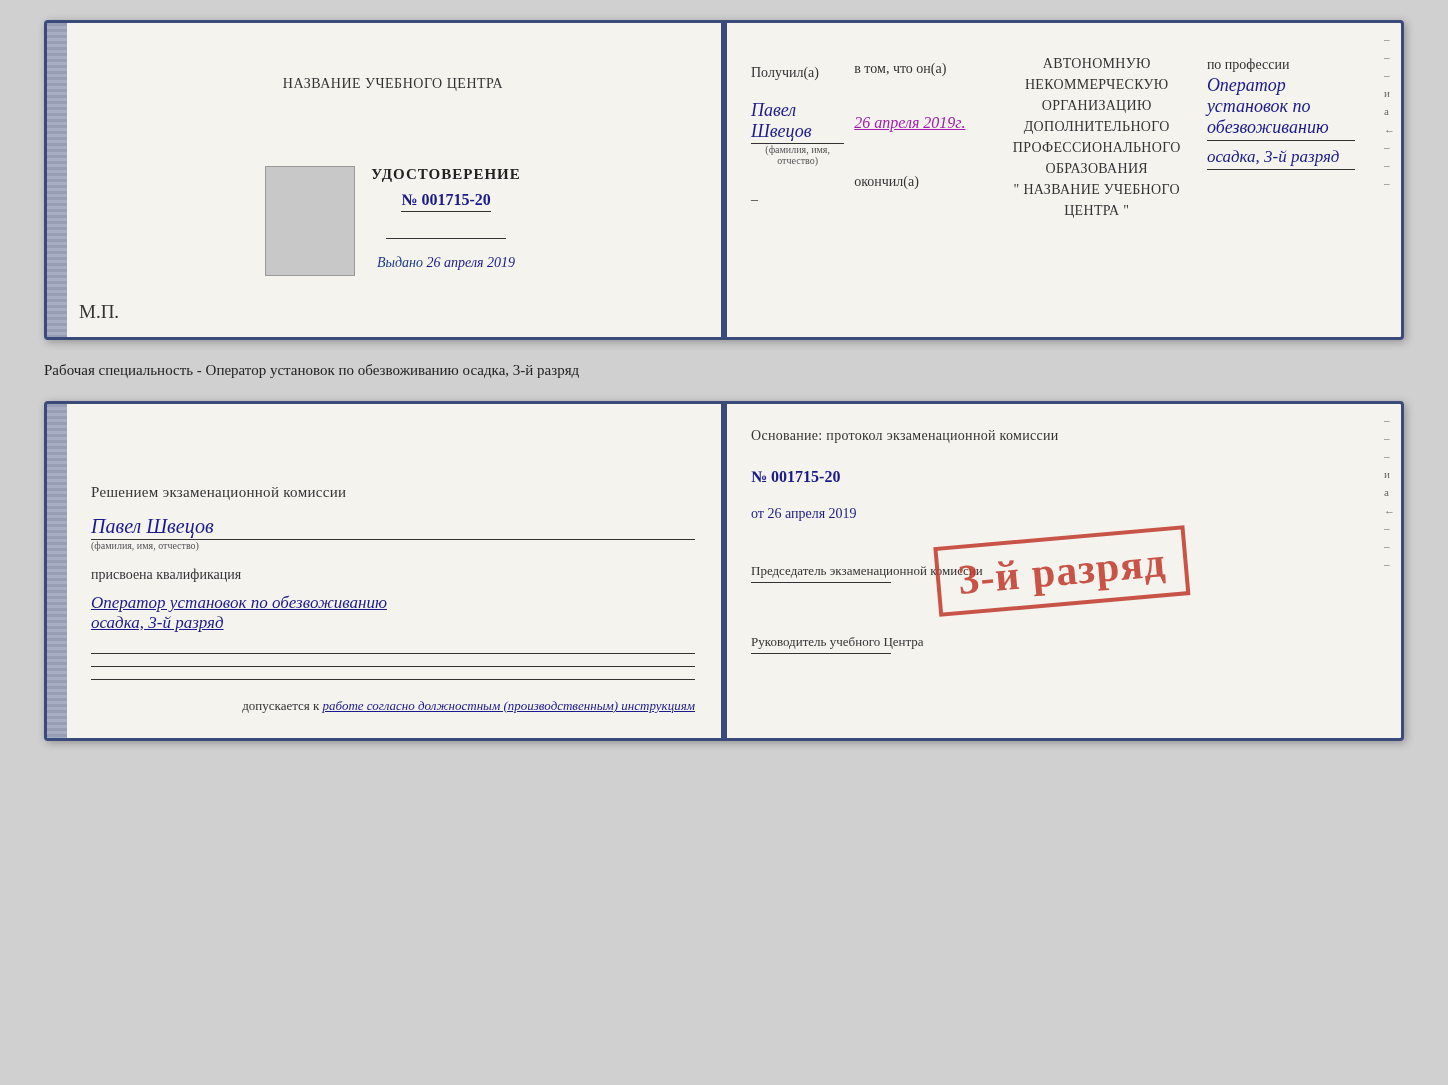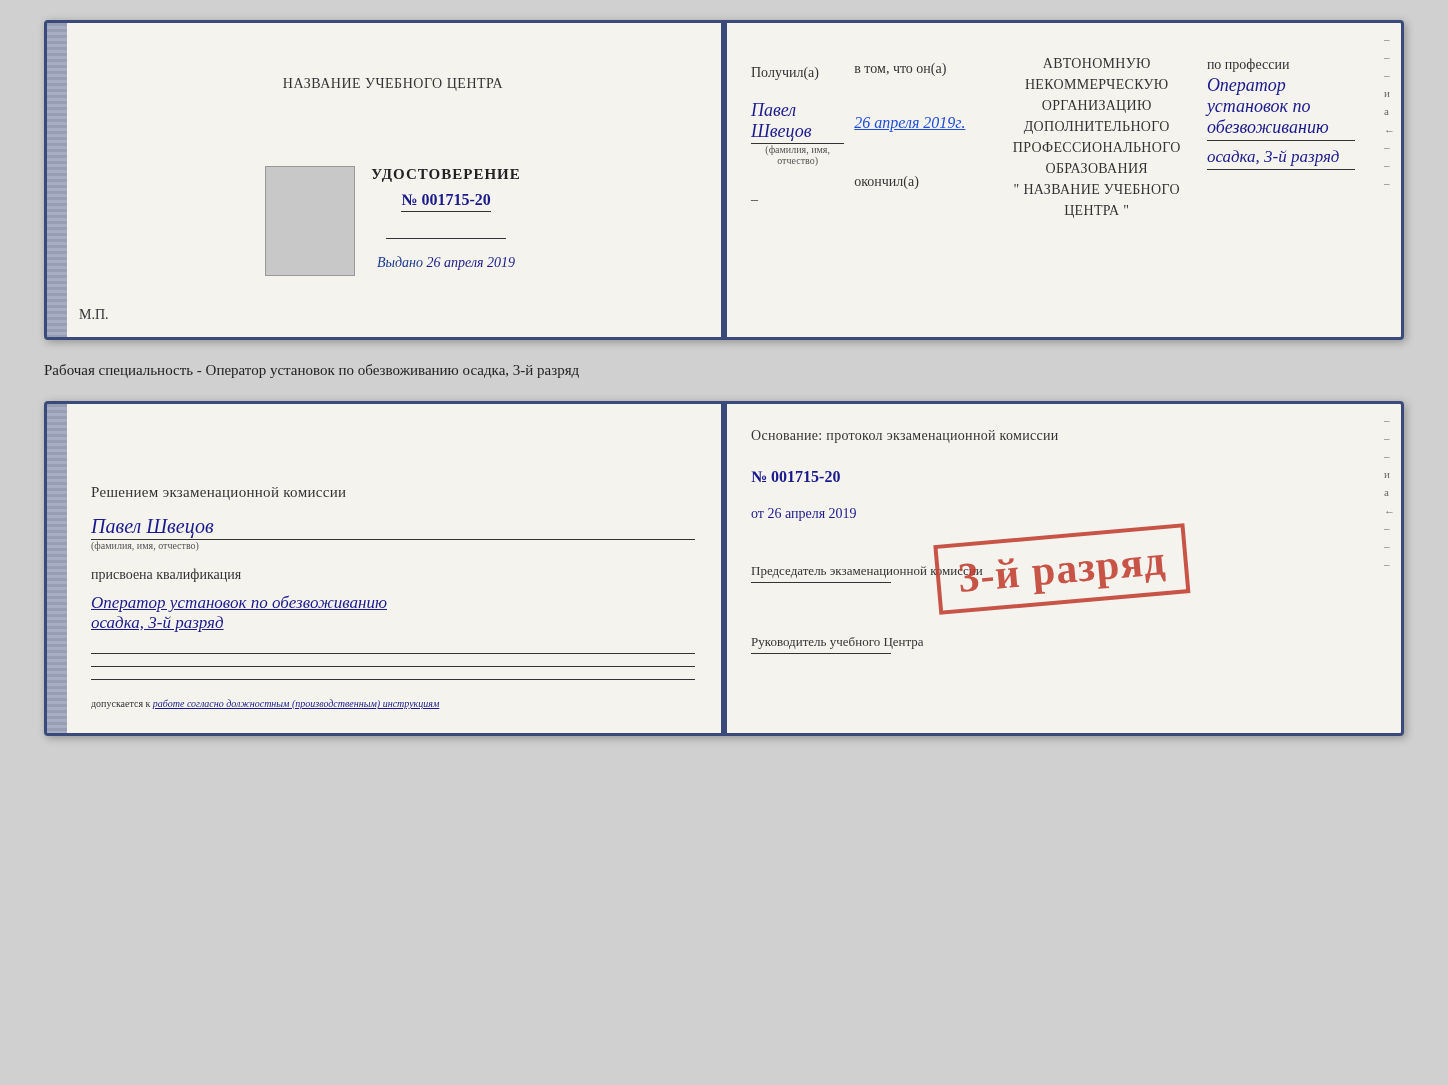--- a/index.html
+++ b/index.html
@@ -131,21 +131,21 @@
 
     .cert-issued span {
       color: #1a3a8c;
       font-style: italic;
     }
 
     .mp-label {
       position: absolute;
       bottom: 14px;
       left: 32px;
-      font-size: 14px;
+      font-size: 19px;
       color: #333;
     }
 
     
     .received-line {
       font-size: 14px;
       color: #333;
       margin-top: 8px;
     }
 
@@ -164,21 +164,21 @@
       text-align: center;
     }
 
     .in-that-line {
       font-size: 14px;
       color: #333;
       margin-top: 6px;
     }
 
     .in-that-date {
-      color: #1d4ed8;
+      color: #a21caf;
       font-style: italic;
       text-decoration: underline;
     }
 
     .autonomous-org {
       font-size: 14px;
       color: #333;
       text-align: center;
       line-height: 1.5;
       margin-top: 6px;
@@ -270,23 +270,24 @@
       margin-top: 10px;
     }
 
     .line-item {
       border-bottom: 1px solid #333;
       height: 1px;
       width: 100%;
     }
 
     .admitted-line {
-      font-size: 10px;
+      font-size: 13px;
       color: #333;
       margin-top: 8px;
+      text-align: right;
     }
 
     .admitted-value {
       font-style: italic;
       text-decoration: underline;
       color: #1a1a8c;
     }
 
     
     .basis-title {

